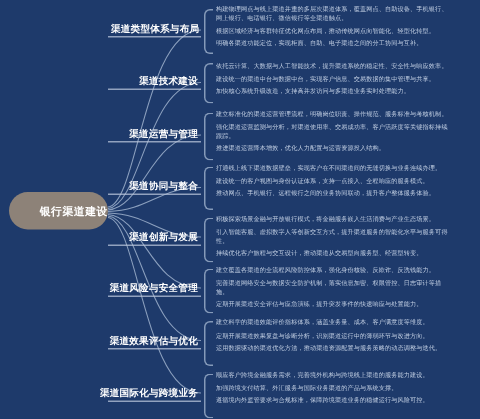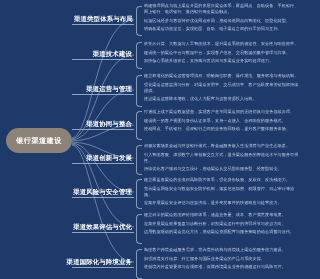--- a/index.html
+++ b/index.html
@@ -36,21 +36,21 @@
   #center-node {
     position: absolute;
     left: 6px;
     top: 128px;
     width: 66px;
     height: 25px;
     border-radius: 13px;
     background: #8d8278;
     display: flex;
     align-items: center;
-    justify-content: center;
+    justify-content: flex-end;
     z-index: 5;
   }
   #center-node .center-label {
     color: #ffffff;
     font-size: 7.2px;
     font-weight: bold;
     letter-spacing: 0.4px;
     white-space: nowrap;
   }
 

